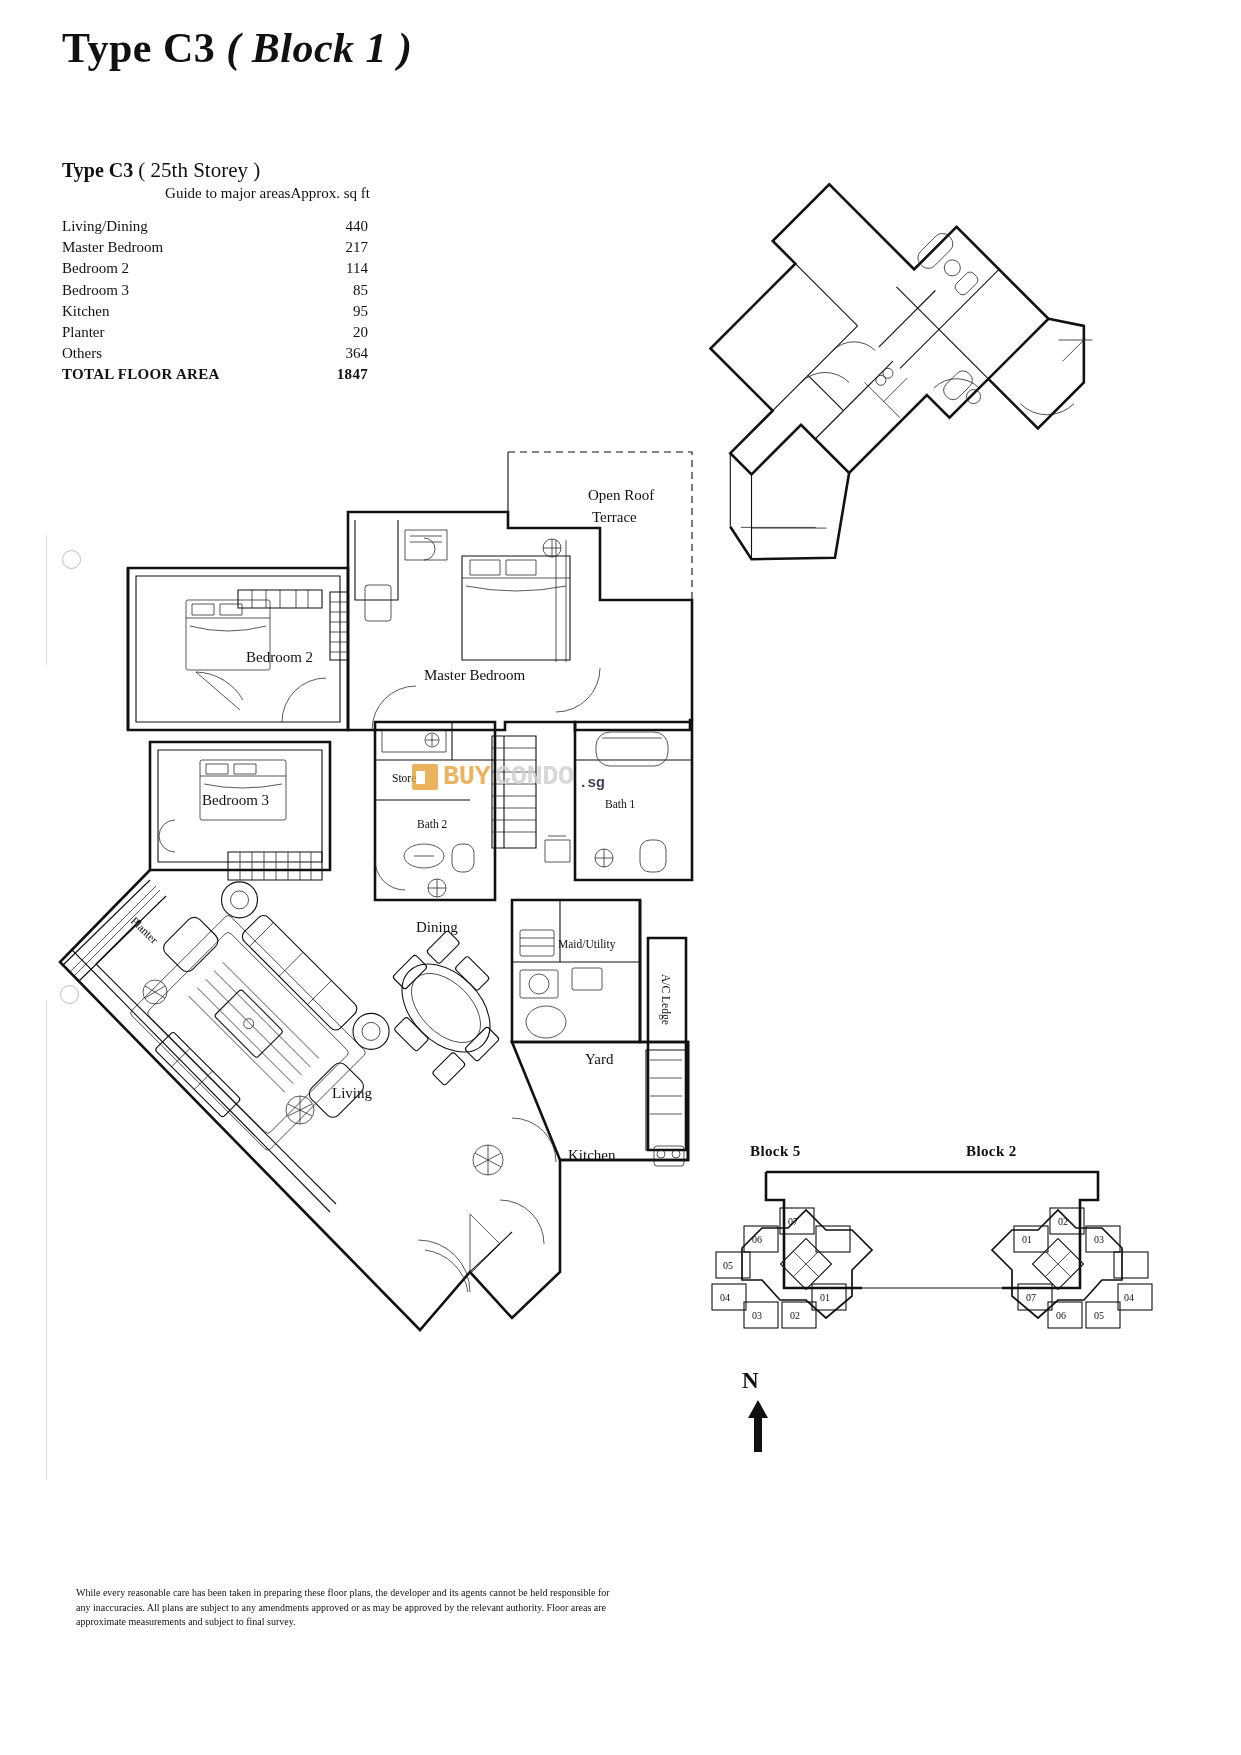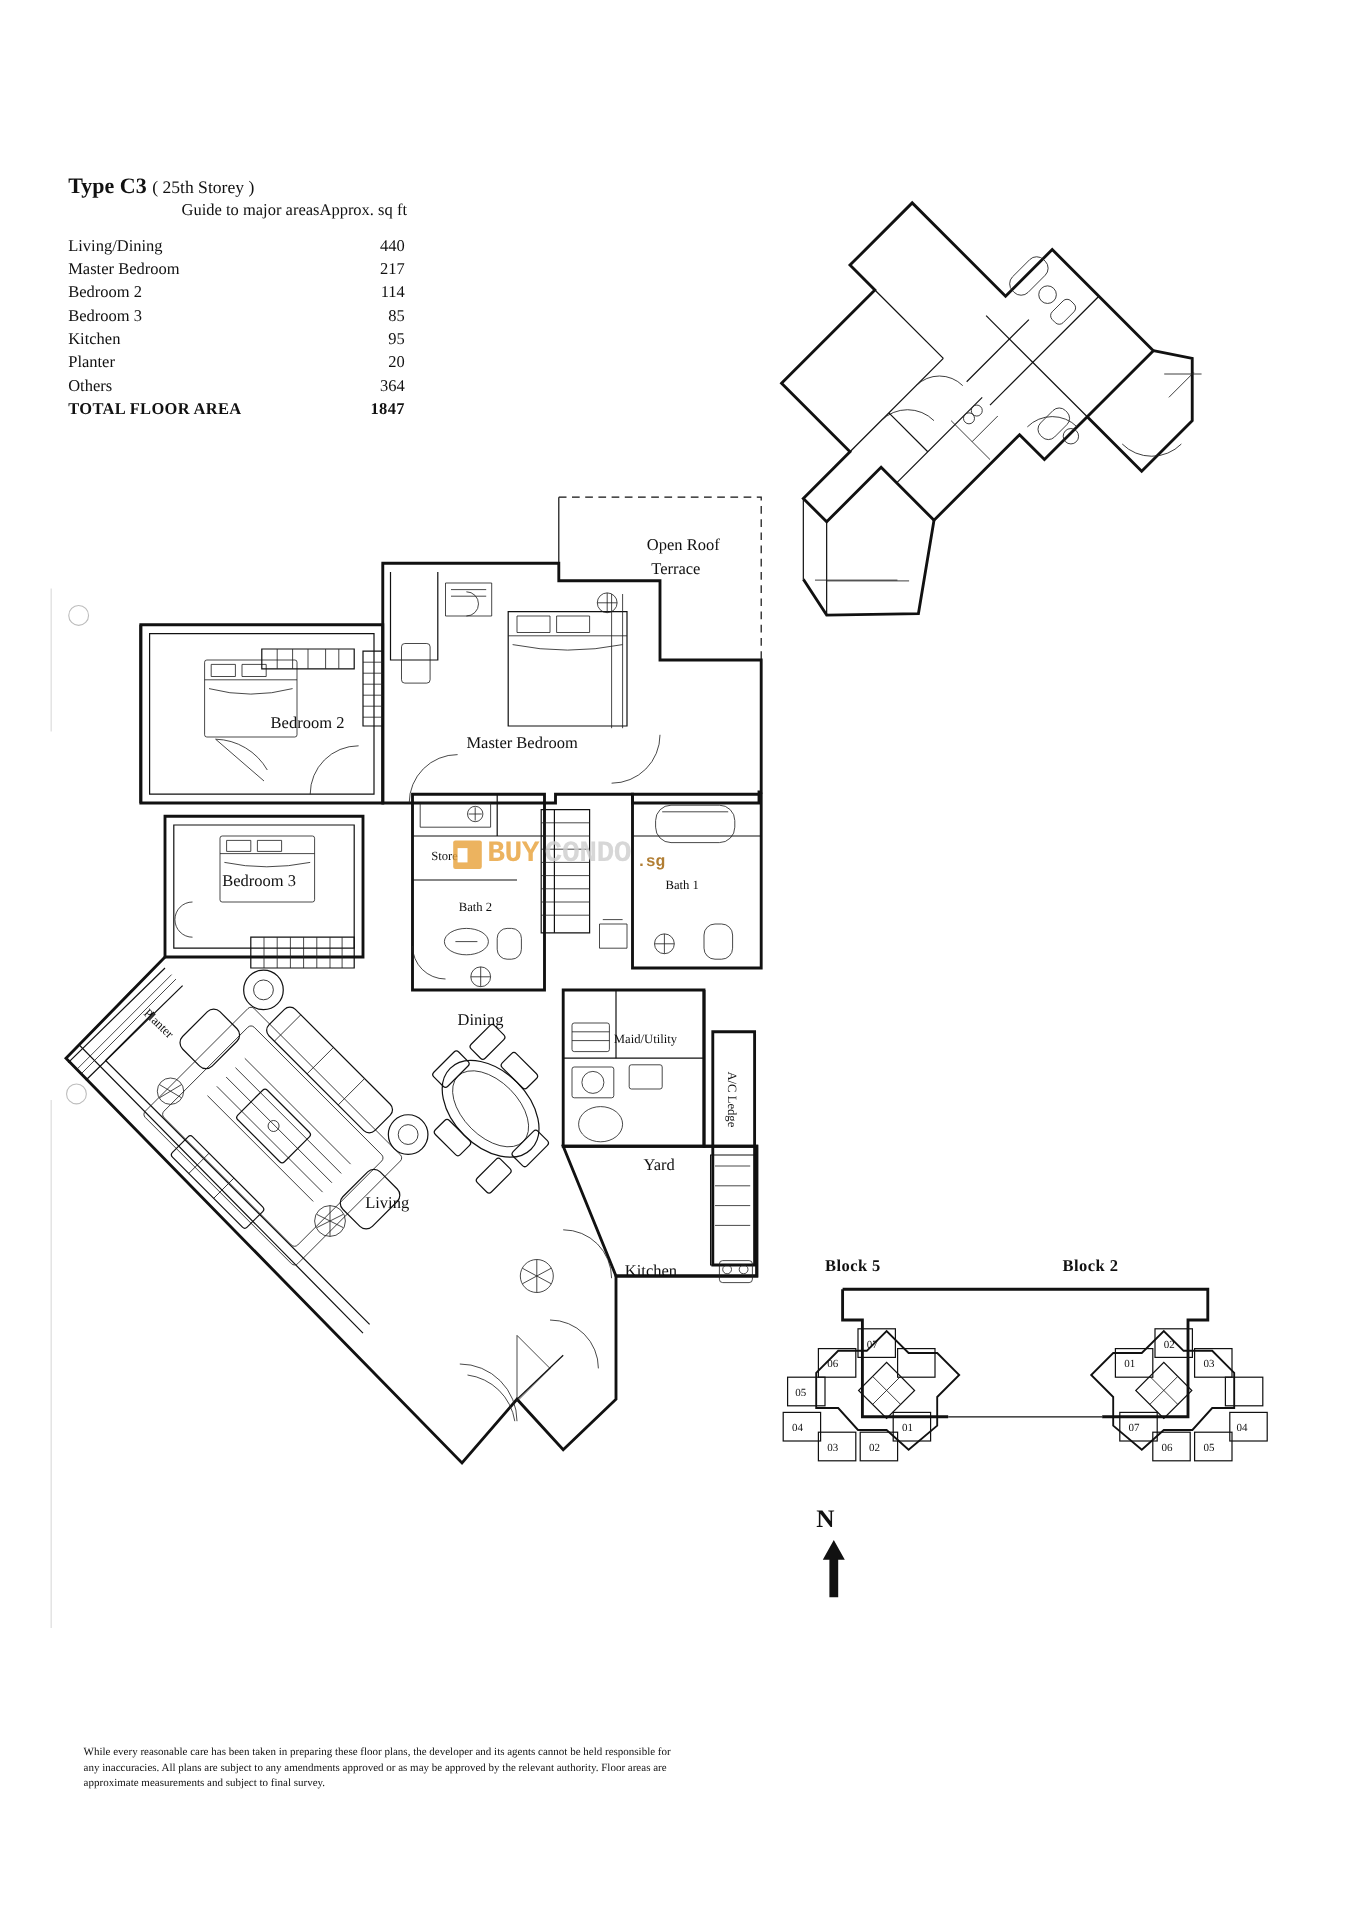--- a/index.html
+++ b/index.html
@@ -13,21 +13,21 @@
   #main-title{
     position:absolute;left:62px;top:24px;
     font-size:42px;font-weight:700;letter-spacing:.5px;
     font-family:"Liberation Serif",serif;white-space:nowrap;
   }
   #main-title .blk{font-style:italic;font-weight:700;}
 
   
   #area-panel{position:absolute;left:62px;top:158px;width:310px;}
   #schedule-title{font-size:20px;font-weight:700;white-space:nowrap;margin-bottom:2px;}
-  #schedule-title .st-sub{font-weight:400;font-size:16px;}
+  #schedule-title .st-sub{font-weight:400;font-size:21px;}
   .sched-head{display:flex;justify-content:flex-end;font-size:15px;margin-bottom:14px;}
   .sched-head .h-left{}
   .sched-head .h-right{padding-right:2px;}
   table.sched{border-collapse:collapse;width:100%;font-size:15px;}
   table.sched td{padding:1px 0;line-height:1.28;}
   table.sched td.val{text-align:right;width:90px;padding-right:4px;}
   table.sched tr.total td{font-weight:700;padding-top:1px;letter-spacing:.3px;}
   #sched-note{
     margin-top:14px;font-size:11.5px;font-style:italic;line-height:1.35;width:300px;
   }
@@ -66,36 +66,40 @@
     opacity:.82;pointer-events:none;
   }
   #wm-house{
     width:26px;height:26px;background:#e8a33d;position:relative;border-radius:2px;
   }
   #wm-house::before{
     content:"";position:absolute;left:4px;top:7px;width:9px;height:13px;background:#fff;
   }
   #wm-buy{color:#e8a33d;}
   #wm-condo{color:#cfcfcf;}
-  #wm-sg{color:#a16207;font-size:15px;align-self:flex-end;margin-bottom:0;}
+  #wm-sg{color:#0f172a;font-size:15px;align-self:flex-end;margin-bottom:0;}
   .punch{position:absolute;width:17px;height:17px;border:1.2px solid #bdbdbd;border-radius:50%;}
   #punch1{left:62px;top:550px;}
   #punch2{left:60px;top:985px;}
   .vline{position:absolute;width:1px;background:#d9d9d9;}
 </style>
 </head>
 <body>
 
 <div class="page">
 
   <div class="punch" id="punch1"></div>
   <div class="punch" id="punch2"></div>
   <div class="vline" style="left:46px;top:535px;height:130px;"></div>
   <div class="vline" style="left:46px;top:1000px;height:480px;"></div>
 
+  <div id="main-title">
+    <span>Type C3</span>
+    <span class="blk">( Block 1 )</span>
+  </div>
 
   <div id="area-panel">
     <div id="schedule-title">
       <span>Type C3</span>
       <span class="st-sub">( 25th Storey )</span>
     </div>
     <div class="sched-head">
       <span class="h-left">Guide to major areas</span>
       <span class="h-right">Approx. sq  ft</span>
     </div>

